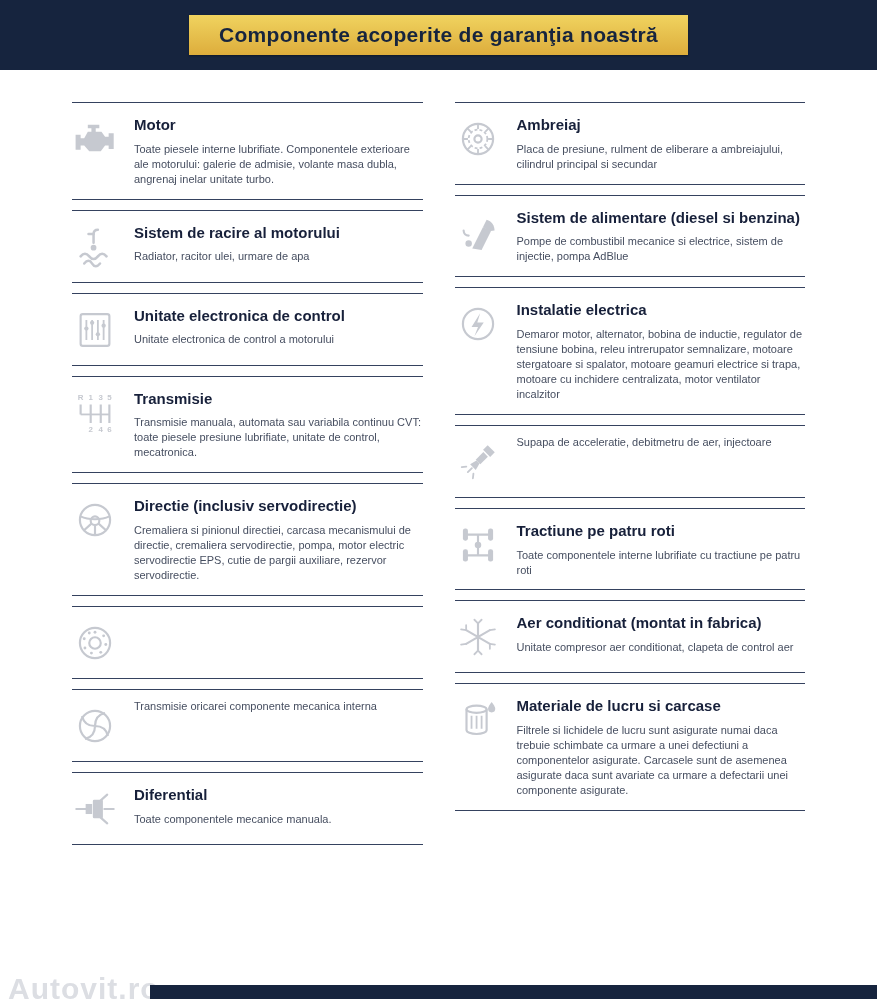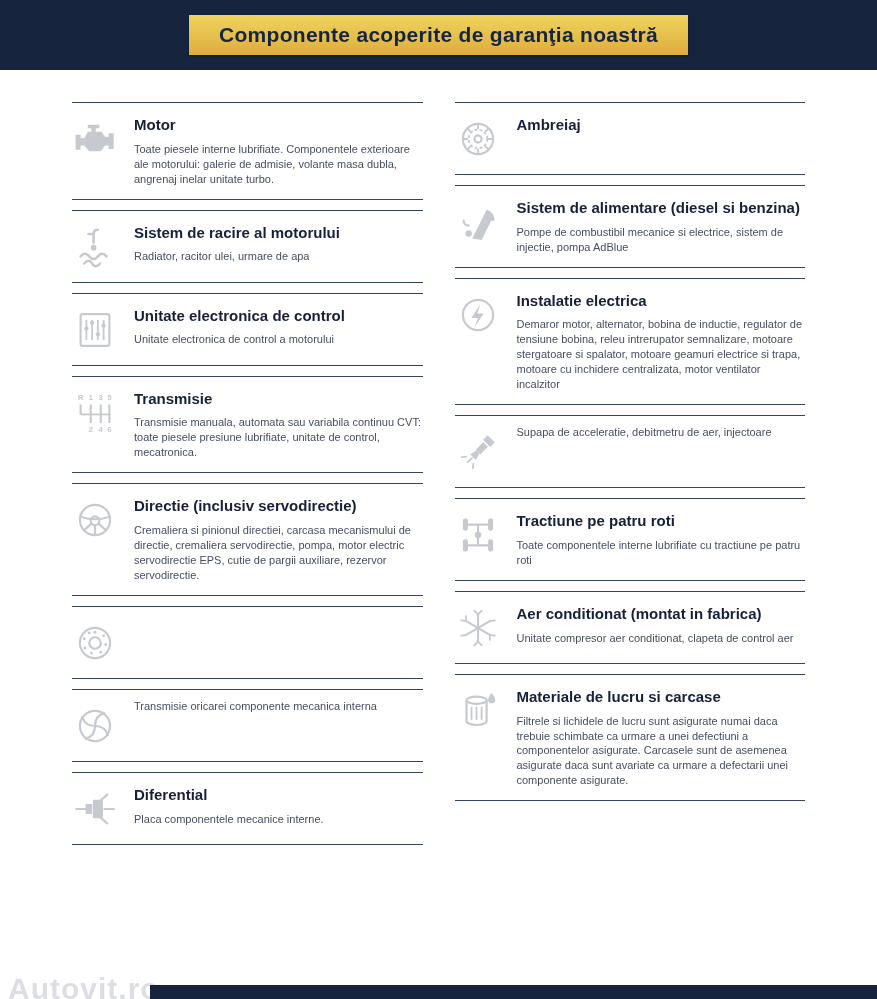--- a/index.html
+++ b/index.html
@@ -173,36 +173,37 @@
     <span class="icon">
             <svg viewBox="0 0 64 64" fill="none" stroke="#c6c9d0" stroke-width="3" stroke-linecap="round">
               <path d="M6 32h13M45 32h13"></path>
               <rect x="19" y="25" width="9" height="14" fill="#c6c9d0" stroke="none"></rect>
               <rect x="29" y="19" width="14" height="26" rx="2" fill="#c6c9d0" stroke="none"></rect>
               <path d="M40 20l9-8M40 44l9 8"></path>
             </svg>
           </span>
     <div class="text">
       <h3 class="item-title">Diferential</h3>
-      <p class="item-desc">Placa componentele mecanice interne.</p>
+      <p class="item-desc">Toate componentele mecanice manuala.</p>
     </div>
   </section>
       </div>
     <div class="col" id="col-1">
         <section class="item">
     <span class="icon">
             <svg viewBox="0 0 64 64" fill="none" stroke="#c6c9d0" stroke-width="3">
               <circle cx="32" cy="32" r="21"></circle>
               <circle cx="32" cy="32" r="13" stroke-dasharray="4 3" stroke-width="2.5"></circle>
               <circle cx="32" cy="32" r="5"></circle>
               <path d="M32 11v7M32 46v7M11 32h7M46 32h7M17 17l5 5M42 42l5 5M47 17l-5 5M22 42l-5 5" stroke-width="2.5"></path>
             </svg>
           </span>
     <div class="text">
       <h3 class="item-title">Ambreiaj</h3>
+      <p class="item-desc">Placa de presiune, rulment de eliberare a ambreiajului, cilindrul principal si secundar</p>
     </div>
   </section>
         <section class="item">
     <span class="icon">
             <svg viewBox="0 0 64 64">
               <g fill="#c6c9d0">
                 <path d="M24 55L39 25l11 6-13 26z"></path>
                 <path d="M39 25l5-10c7 2 11 8 11 15l-8 1z"></path>
                 <circle cx="19" cy="48" r="4.5"></circle>
               </g>

